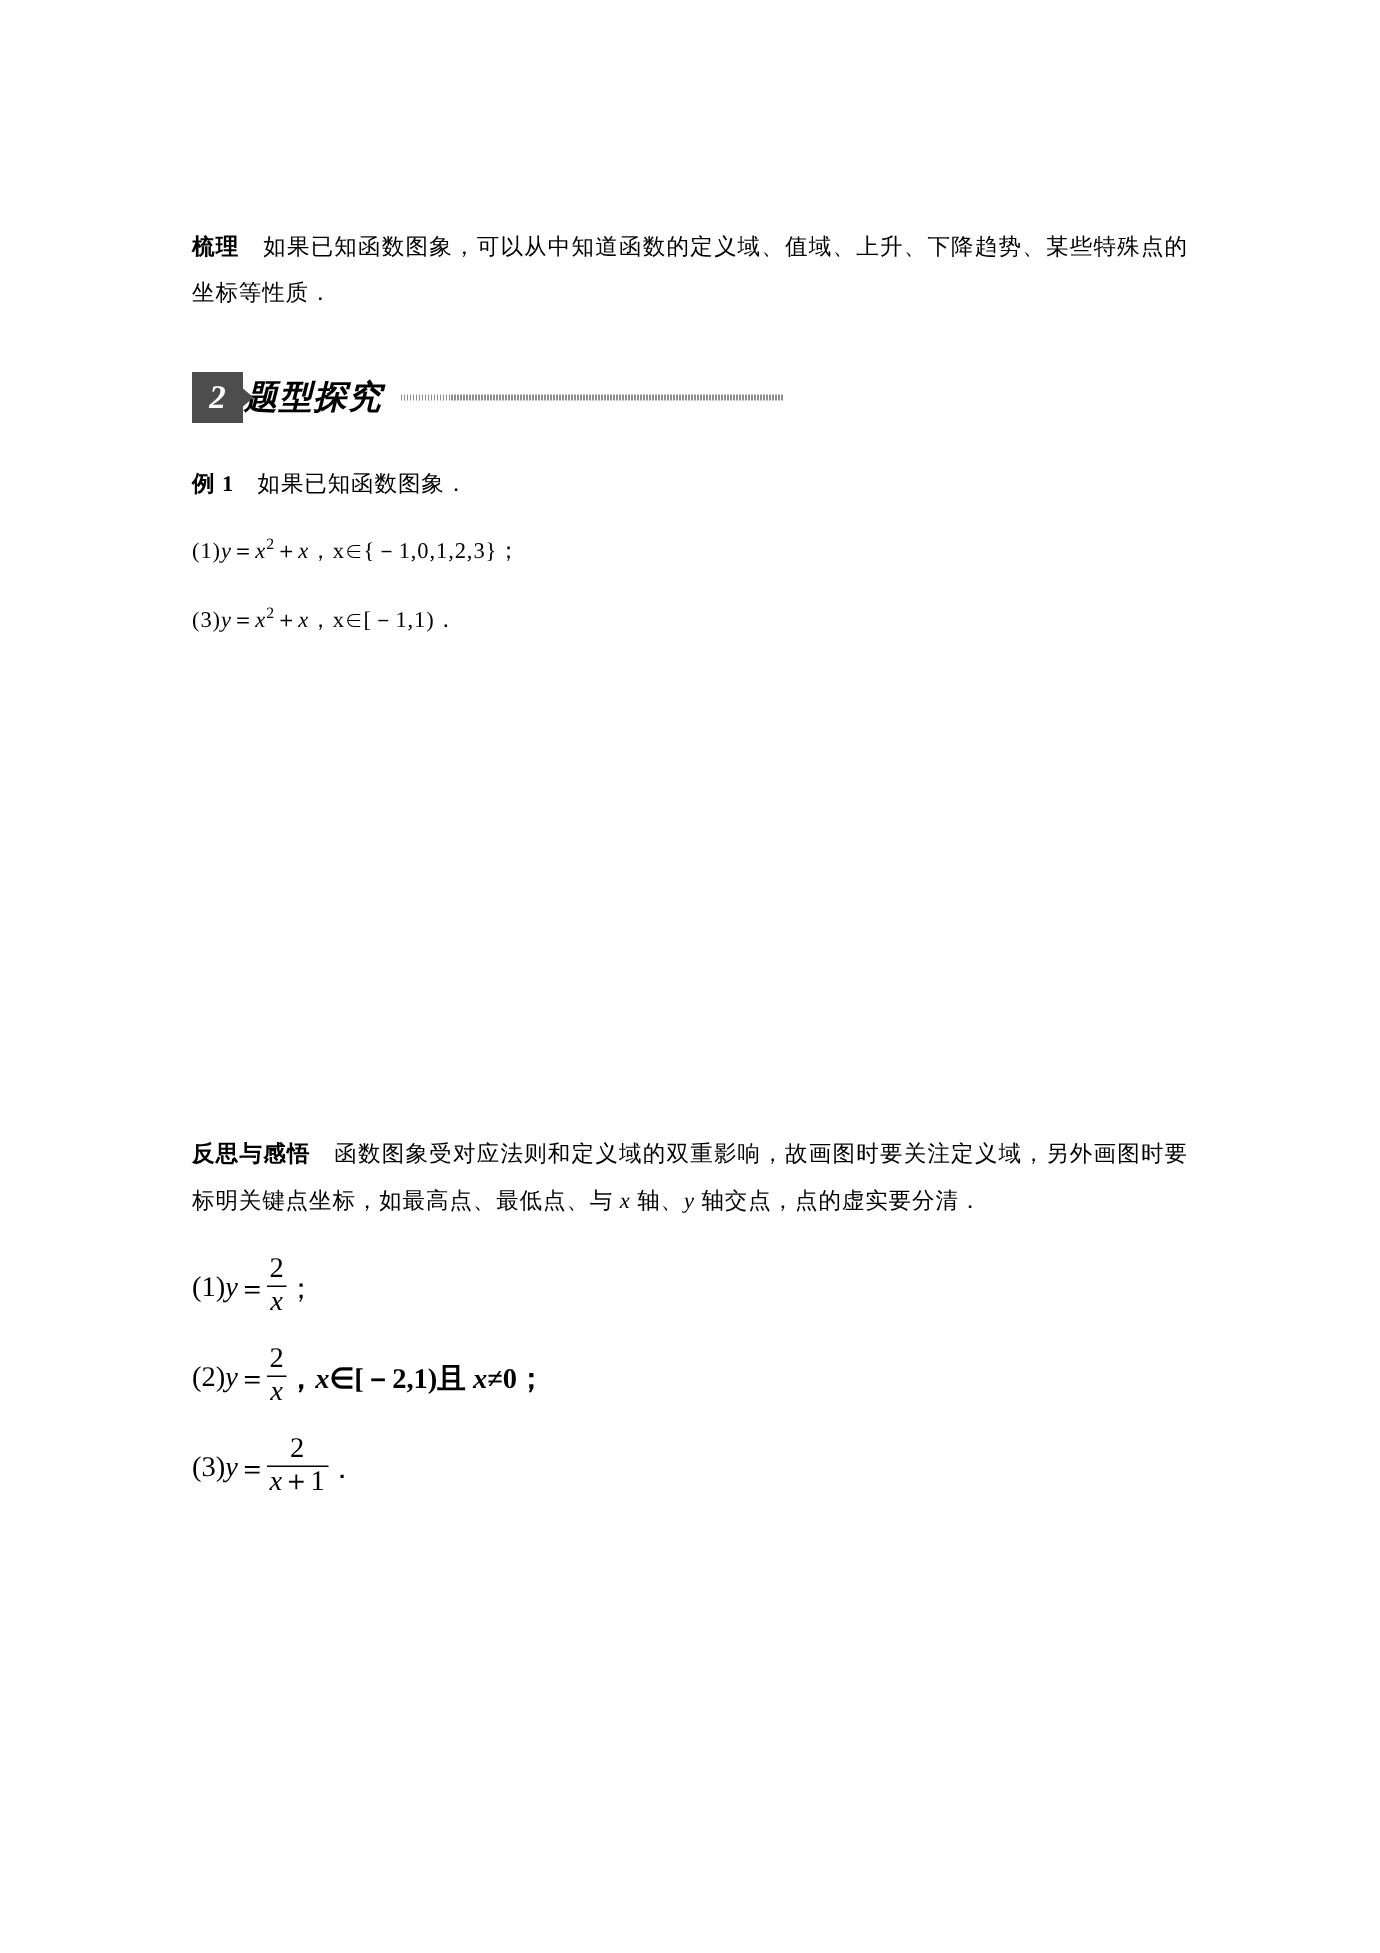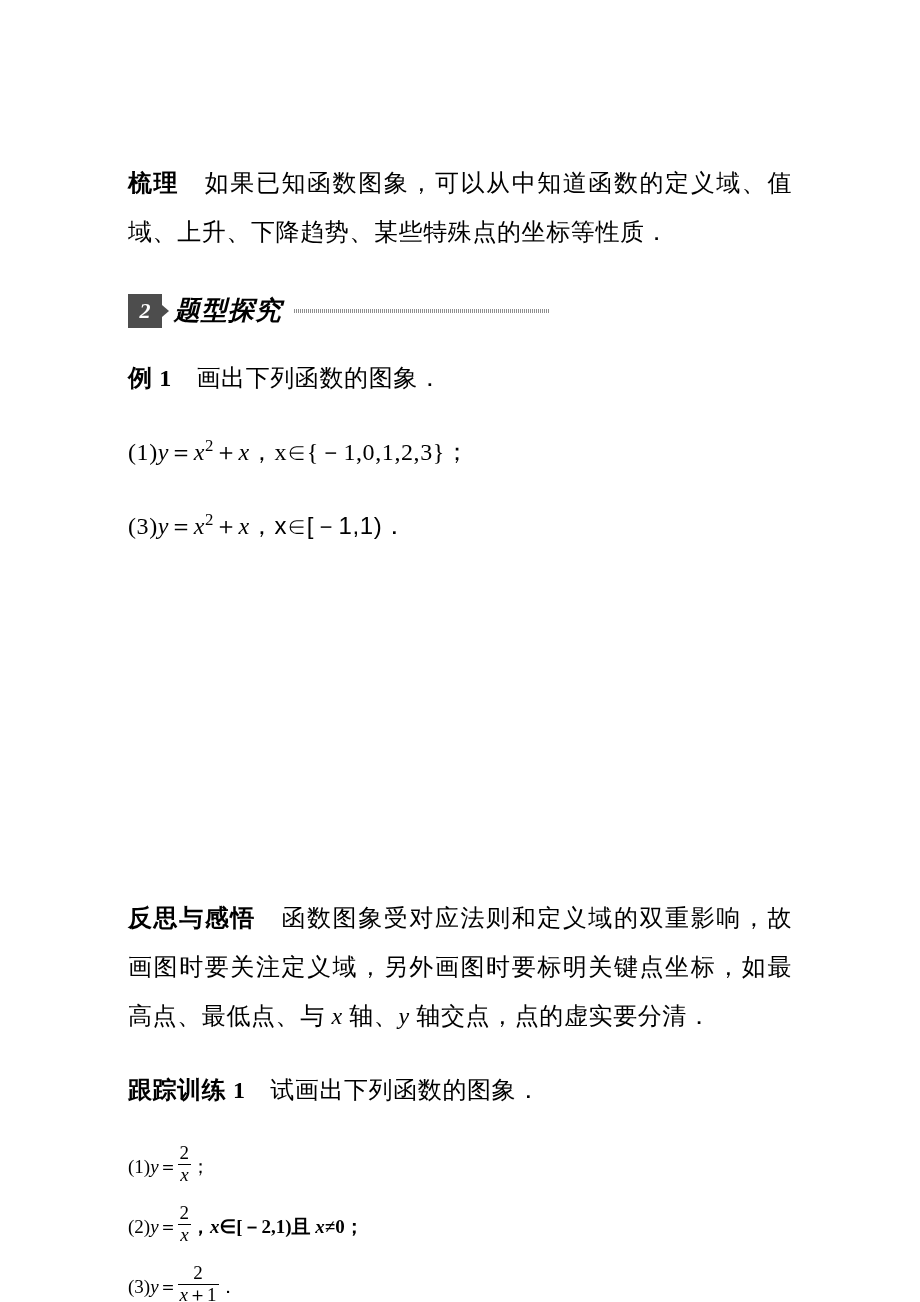--- a/index.html
+++ b/index.html
@@ -11,21 +11,21 @@
   }
   .page {
     box-sizing: border-box;
     width: 920px;
     min-height: 1302px;
     padding: 135px 128px 100px 128px;
     position: relative;
     background: #ffffff;
   }
   .line {
-    font-size: 24px;
+    font-size: 15px;
     line-height: 2.05;
     letter-spacing: 0.6px;
     text-align: justify;
     text-justify: inter-ideograph;
   }
   .bold {
     font-weight: bold;
   }
 
   .section-heading {
@@ -55,23 +55,23 @@
     border-bottom: 6px solid transparent;
   }
   .section-number {
     color: #ffffff;
     font-size: 22px;
     font-style: italic;
     font-weight: bold;
     font-family: "Times New Roman", serif;
   }
   .section-title {
-    font-size: 26px;
+    font-size: 22px;
     font-weight: bold;
-    margin-left: 12px;
+    margin-left: 1px;
     font-style: italic;
     font-family: "STKaiti", "KaiTi", serif;
     letter-spacing: 1px;
   }
   .section-rule {
     flex: 0 0 auto;
     width: 255px;
     height: 4px;
     margin-left: 12px;
     background: repeating-linear-gradient(
@@ -143,42 +143,38 @@
     <span class="section-box">
       <span class="section-number">2</span>
     </span>
     <span class="section-title">题型探究</span>
     <span class="section-rule"></span>
   </div>
 
 
   <p class="line">
     <span class="bold">例</span>
-    <span class="bold" style="font-family:'Times New Roman',serif;">1</span><span>　画出下列函数的图象．</span>
+    <span class="bold" style="font-family:'Times New Roman',serif;">1</span><span>　如果已知函数图象．</span>
   </p>
 
   <p class="line">
     <span class="math rm">(1)</span><span class="math">y</span><span>＝</span><span class="math">x</span><sup class="math rm">2</sup><span>＋</span><span class="math">x</span><span style="font-family:'Times New Roman',serif;">，x∈{－1,0,1,2,3}；</span>
   </p>
 
 
   <p class="line">
-    <span class="math rm">(3)</span><span class="math">y</span><span>＝</span><span class="math">x</span><sup class="math rm">2</sup><span>＋</span><span class="math">x</span><span style="font-family:Liberation Sans, sans-serif;">，x∈[－1,1)．</span>
+    <span class="math rm">(3)</span><span class="math">y</span><span>＝</span><span class="math">x</span><sup class="math rm">2</sup><span>＋</span><span class="math">x</span><span style="font-family:Liberation Serif, serif;">，x∈[－1,1)．</span>
   </p>
 
   <div class="gap-large"></div>
 
   <p class="line">
     <span class="bold">反思与感悟</span><span>　函数图象受对应法则和定义域的双重影响，故画图时要关注定义域，另外画图时要标明关键点坐标，如最高点、最低点、与 <span class="math">x</span> 轴、<span class="math">y</span> 轴交点，点的虚实要分清．</span>
   </p>
 
-  <p class="line">
-    <span class="bold">跟踪训练</span>
-    <span class="bold" style="font-family:'Times New Roman',serif;">1</span><span>　试画出下列函数的图象．</span>
-  </p>
 
   <div class="eq-line">
     <span class="lead rm">(1)</span>
       <span class="math">y</span>
       <span>＝</span>
     <span class="frac">
       <span class="num rm">2</span>
       <span class="den math">x</span>
     </span>
       <span>；</span>

